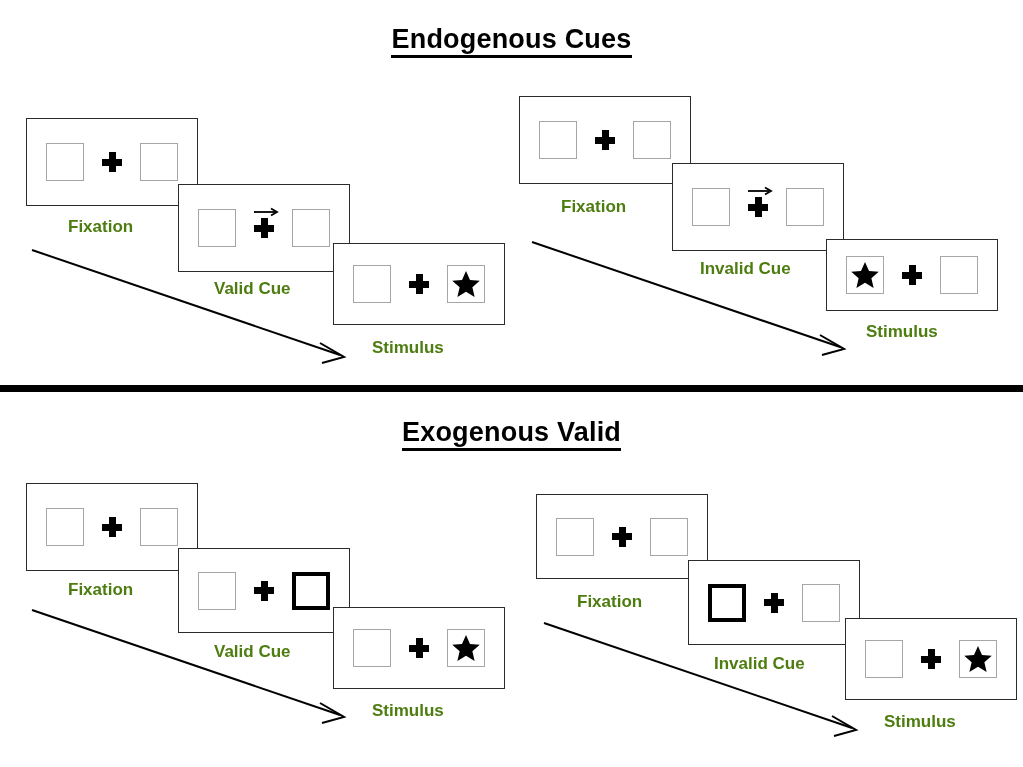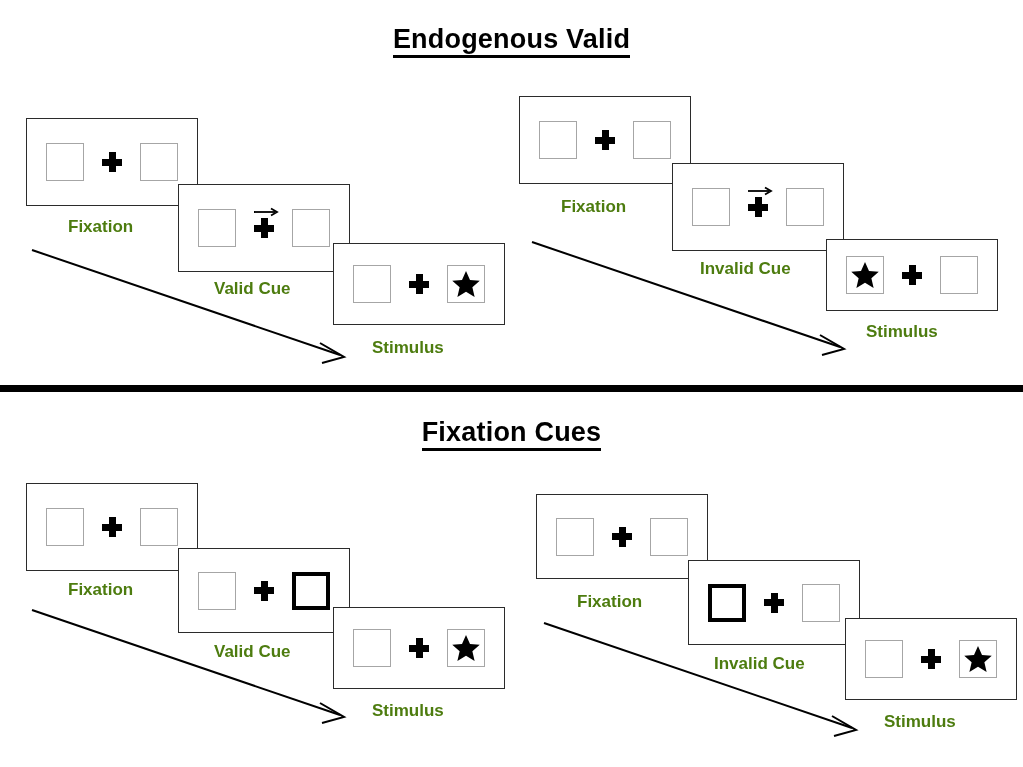--- a/index.html
+++ b/index.html
@@ -138,21 +138,21 @@
   
   .time-arrow {
     position: absolute;
     overflow: visible;
   }
 </style>
 </head>
 <body>
 
 <div class="section-title" style="top:24px;">
-  <span>Endogenous Valid</span>
+  <span>Endogenous Cues</span>
 </div>
 
 <svg class="time-arrow" style="left:28px; top:245px;" width="330" height="125" viewBox="0 0 330 125">
   <line x1="4" y1="5" x2="312" y2="110" stroke="#000" stroke-width="2"></line>
   <polyline points="292,98 316,112 294,118" fill="none" stroke="#000" stroke-width="2"></polyline>
 </svg>
 
 <svg class="time-arrow" style="left:528px; top:237px;" width="330" height="125" viewBox="0 0 330 125">
   <line x1="4" y1="5" x2="312" y2="110" stroke="#000" stroke-width="2"></line>
   <polyline points="292,98 316,112 294,118" fill="none" stroke="#000" stroke-width="2"></polyline>
@@ -236,21 +236,21 @@
       <div class="plus"></div>
     </div>
     <div class="box"></div>
   </div>
 </div>
 <div class="caption" style="left:866px; top:322px;">Stimulus</div>
 
 <div class="divider" style="top:385px;"></div>
 
 <div class="section-title" style="top:417px;">
-  <span>Fixation Cues</span>
+  <span>Exogenous Valid</span>
 </div>
 
 <svg class="time-arrow" style="left:28px; top:605px;" width="330" height="125" viewBox="0 0 330 125">
   <line x1="4" y1="5" x2="312" y2="110" stroke="#000" stroke-width="2"></line>
   <polyline points="292,98 316,112 294,118" fill="none" stroke="#000" stroke-width="2"></polyline>
 </svg>
 
 <svg class="time-arrow" style="left:540px; top:618px;" width="330" height="125" viewBox="0 0 330 125">
   <line x1="4" y1="5" x2="312" y2="110" stroke="#000" stroke-width="2"></line>
   <polyline points="292,98 316,112 294,118" fill="none" stroke="#000" stroke-width="2"></polyline>

